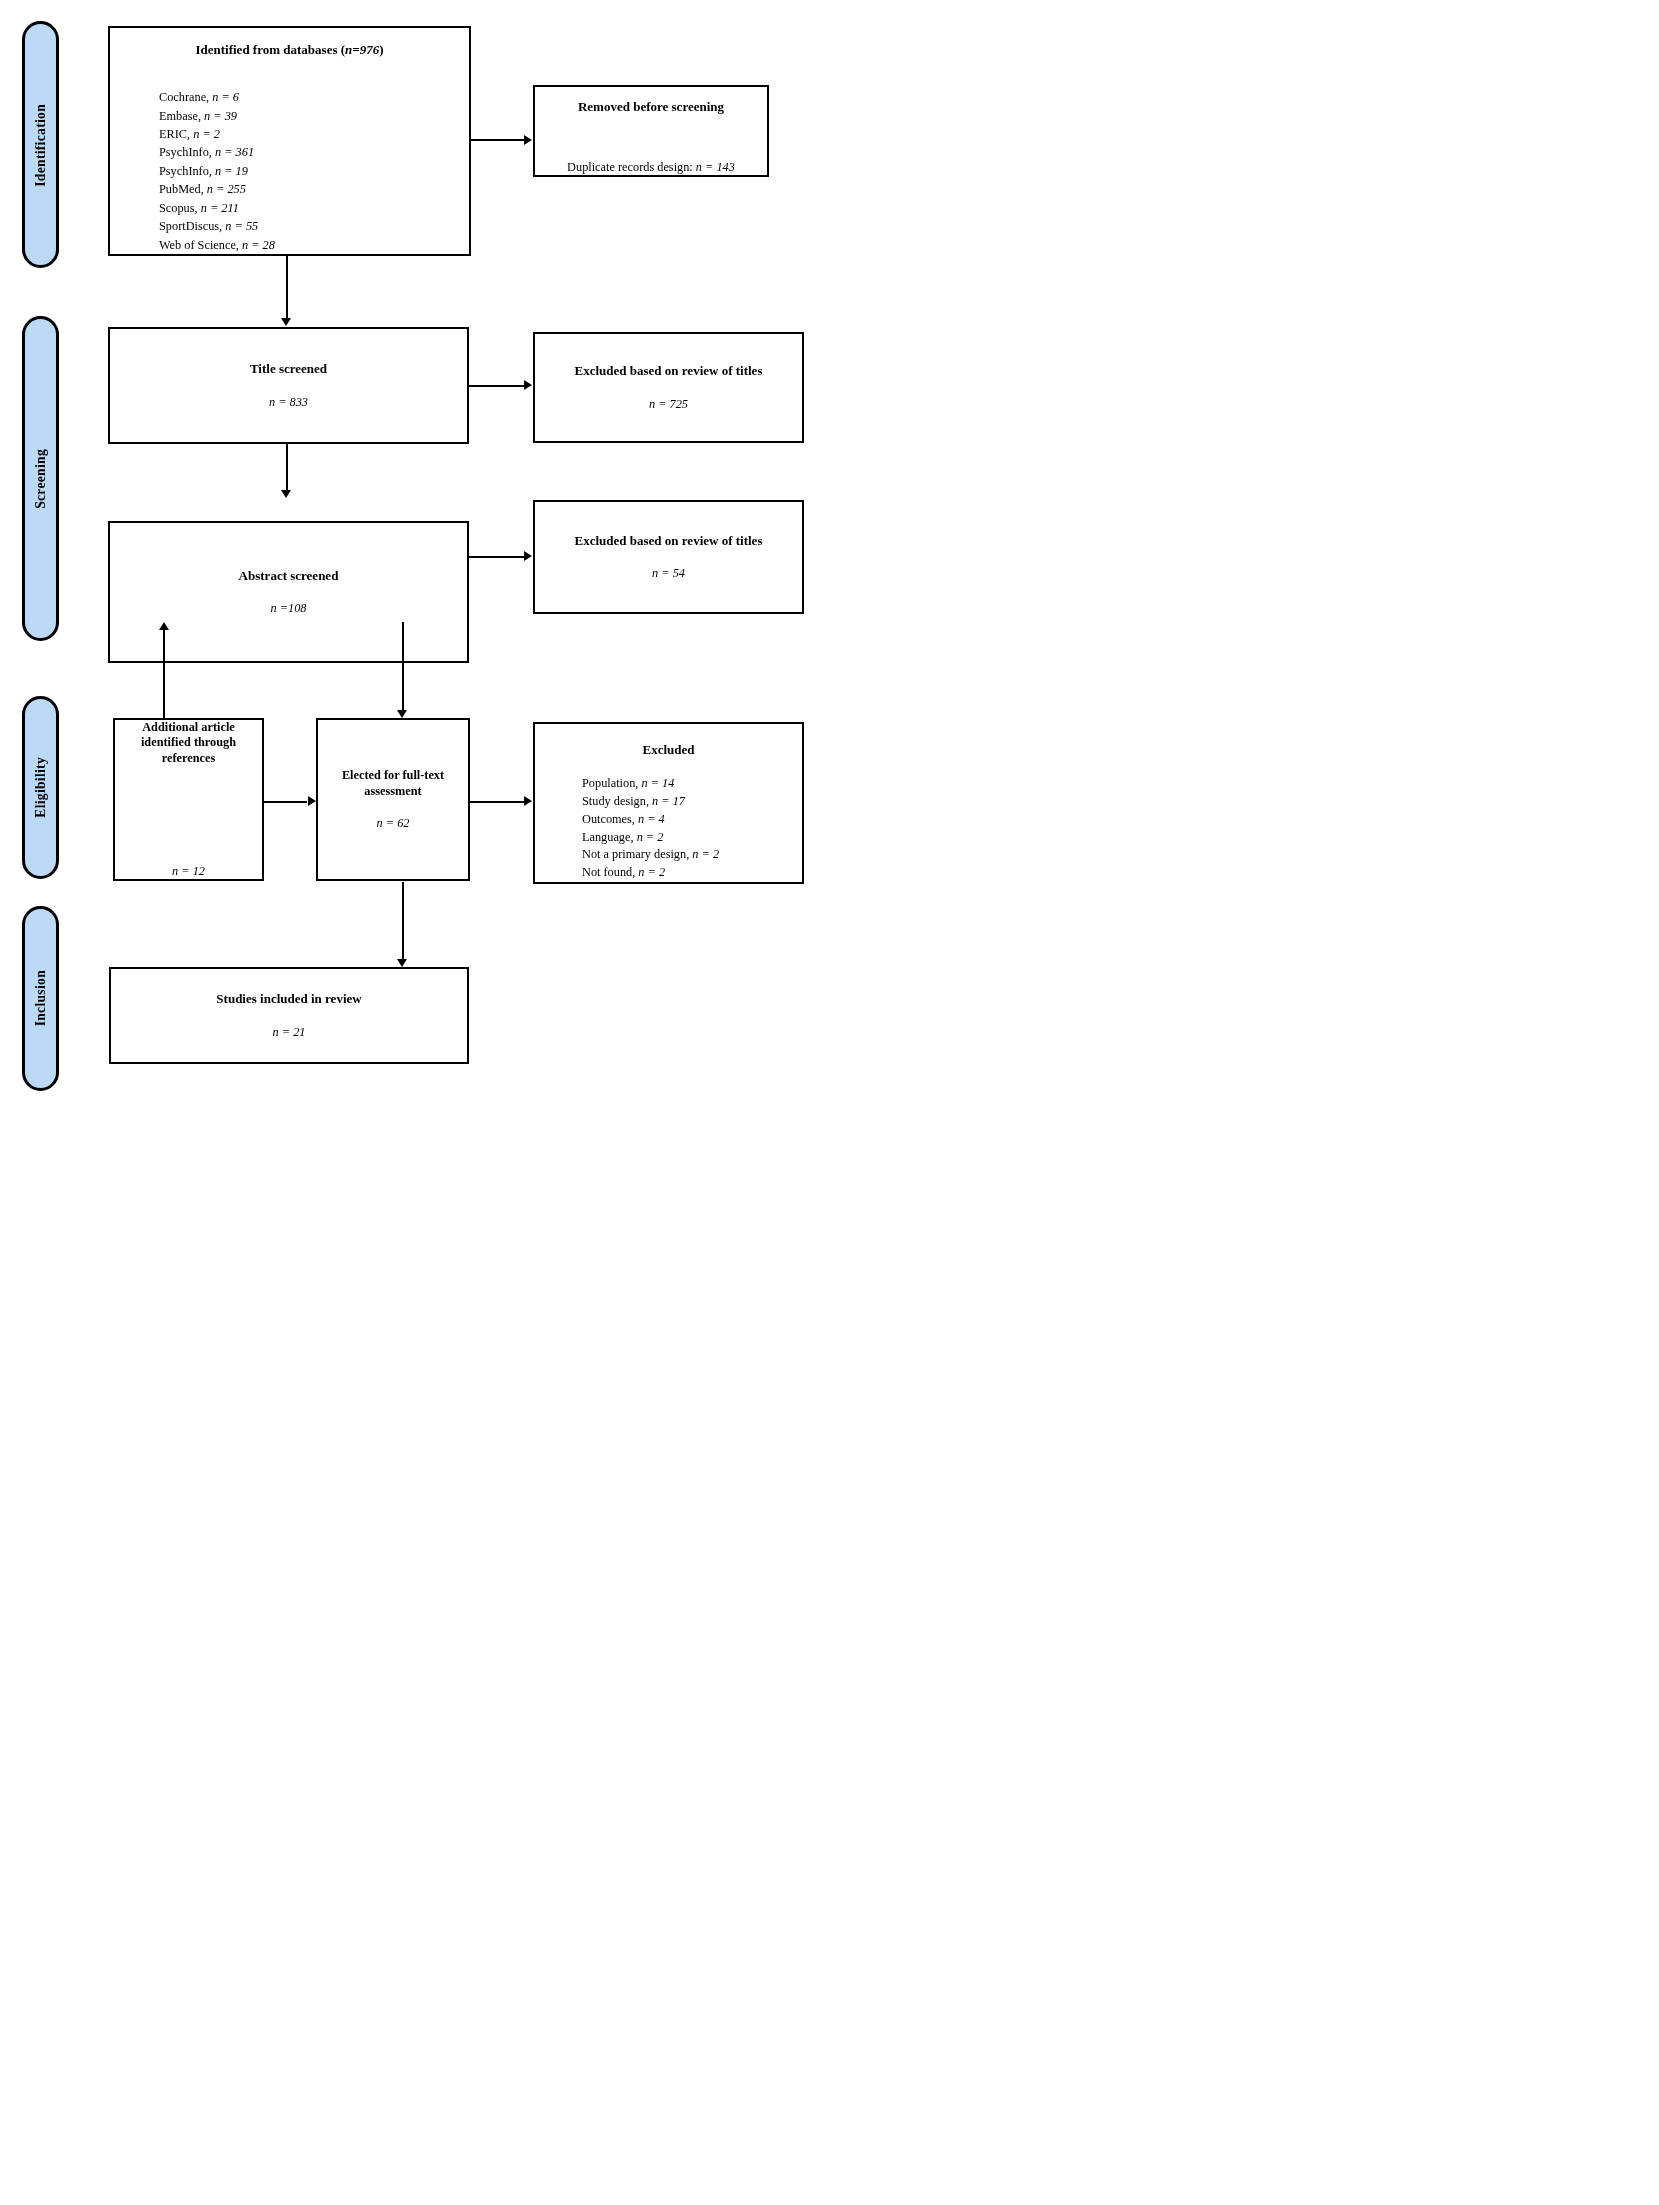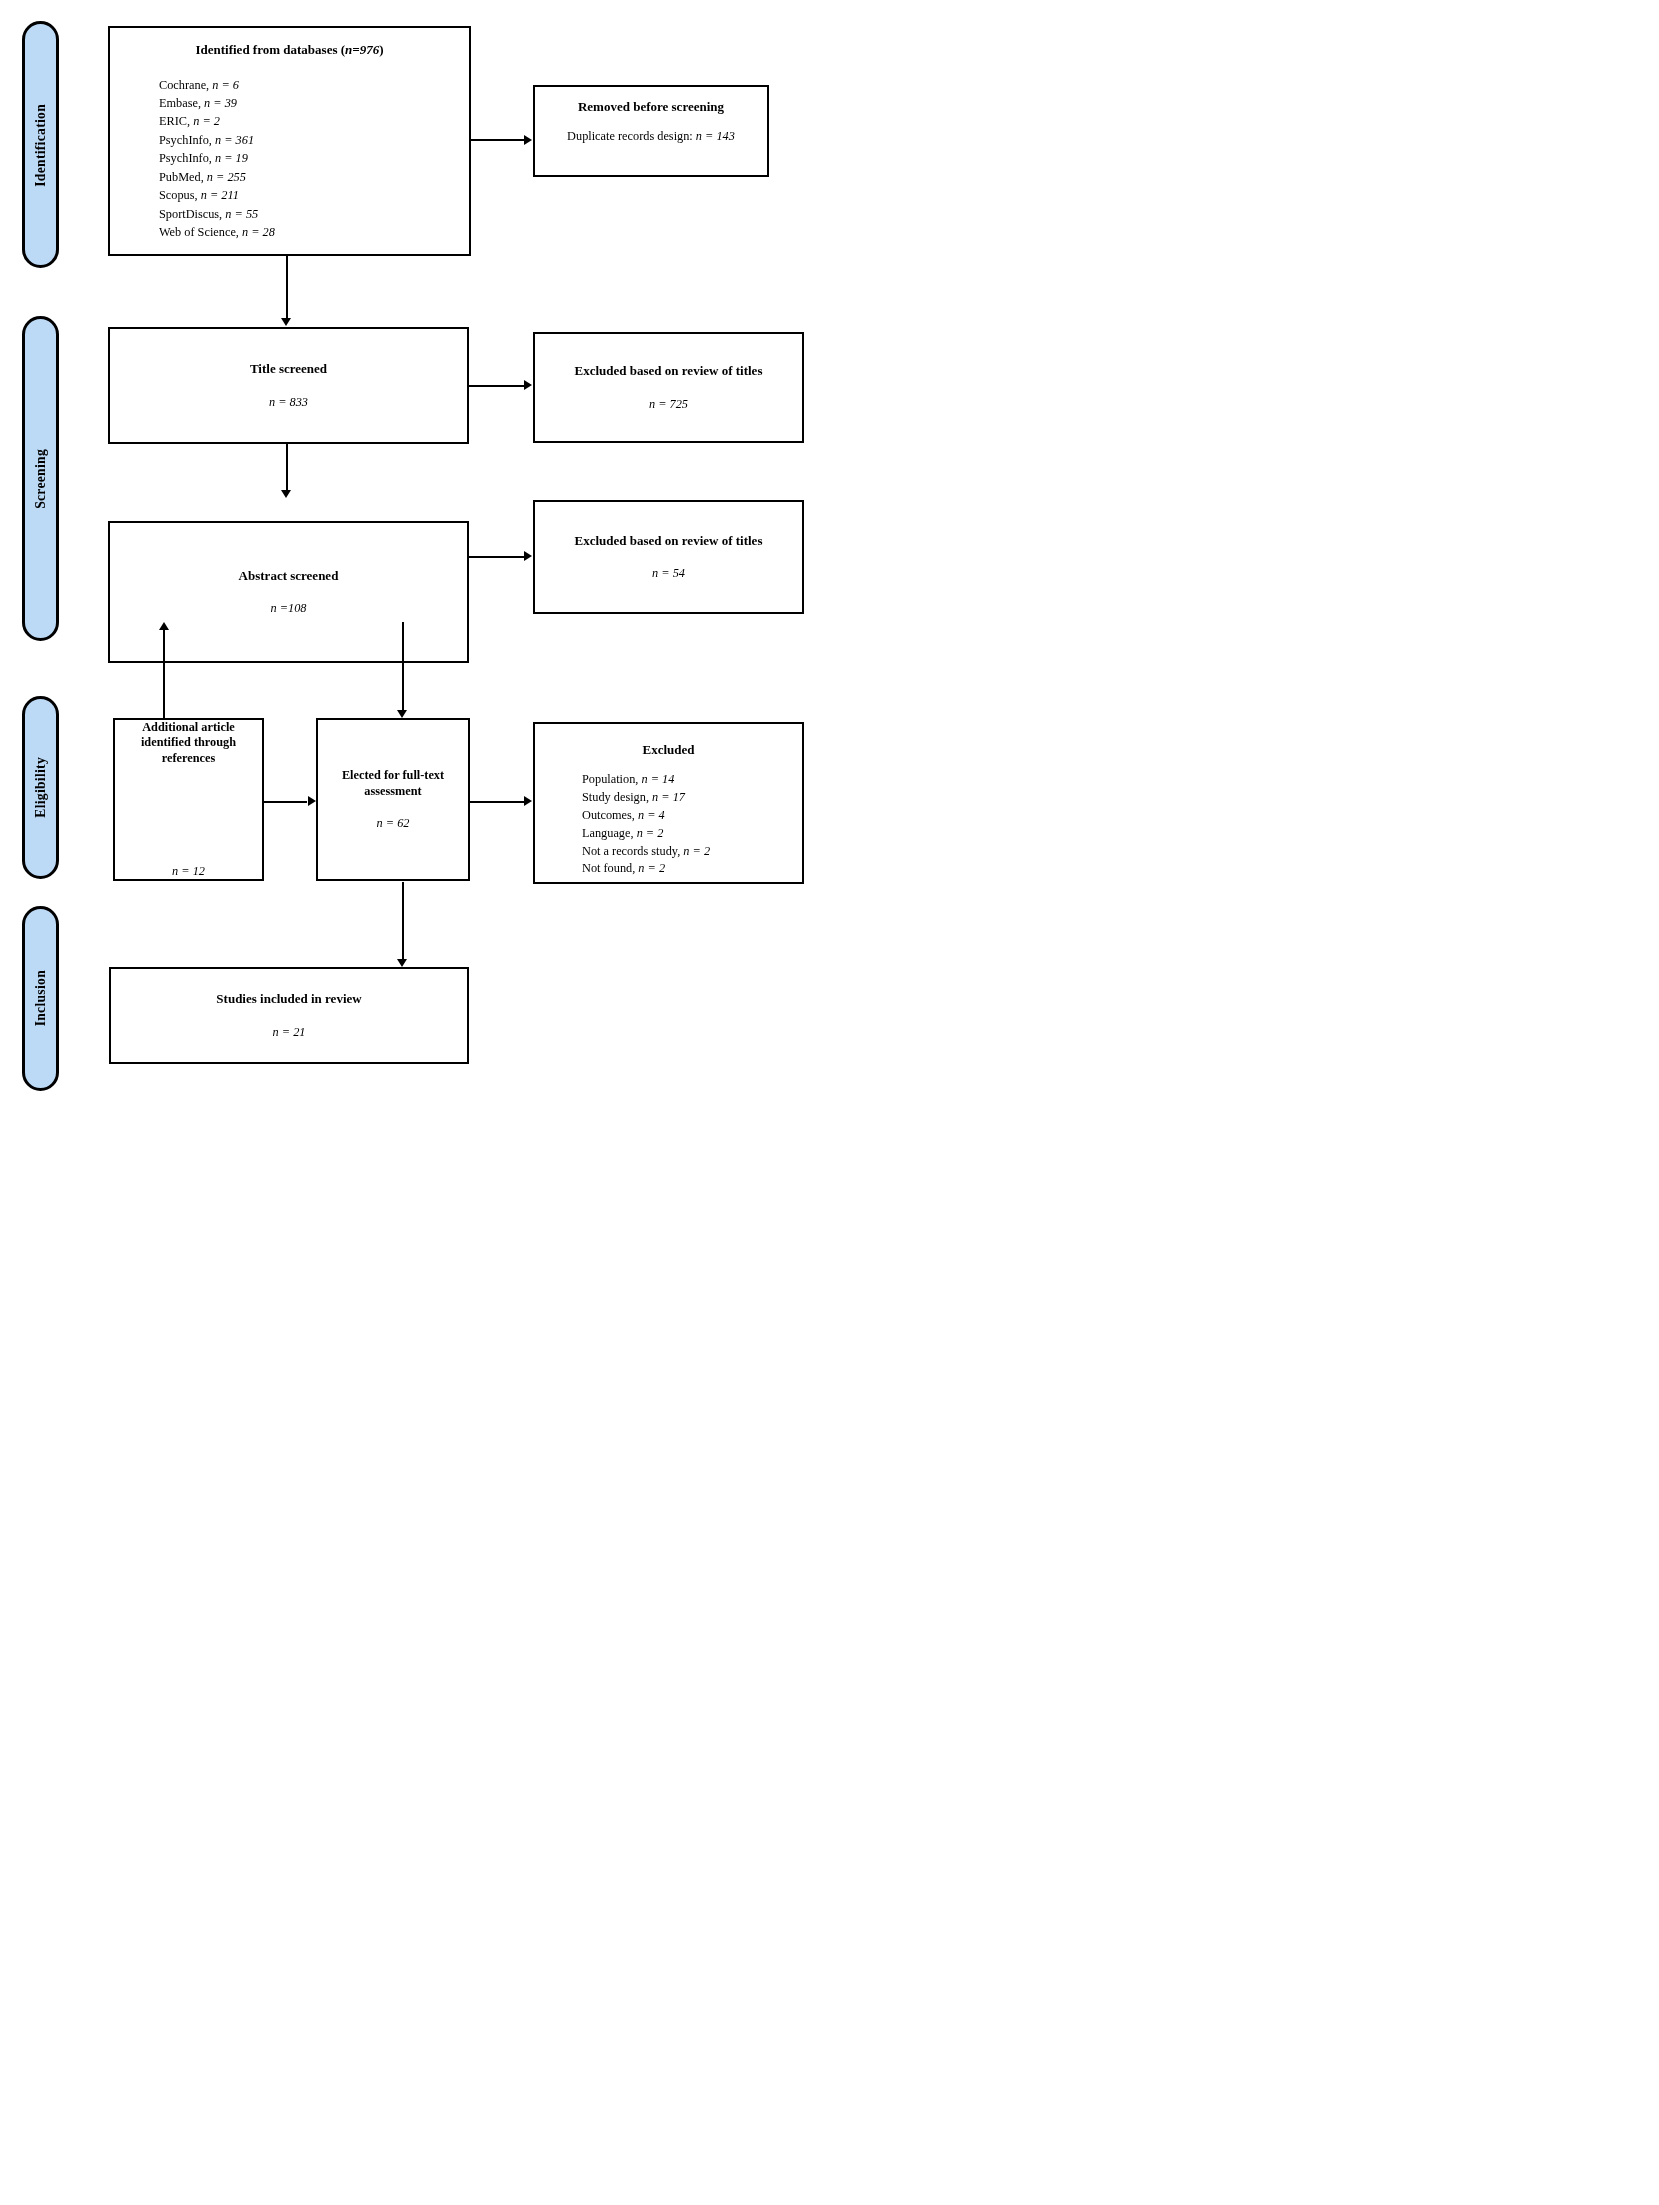--- a/index.html
+++ b/index.html
@@ -13,21 +13,21 @@
     background:#bcd9f6;border:3.2px solid #000;border-radius:21px;
     display:flex;align-items:center;justify-content:center;
   }
   .pill span{
     writing-mode:vertical-rl;transform:rotate(180deg);
     font-weight:bold;font-size:13.6px;letter-spacing:0.3px;white-space:nowrap;
   }
   
   .box{
     position:absolute;box-sizing:border-box;border:2.6px solid #000;background:#fff;
-    display:flex;flex-direction:column;align-items:center;
+    display:flex;flex-direction:column;align-items:center;justify-content:space-between;
   }
   .box.center{justify-content:center;text-align:center;}
   .btitle{font-weight:bold;font-size:13px;text-align:center;line-height:1.25;}
   .bvalue{font-style:italic;font-size:12.3px;margin-top:17px;}
   .bodyline{font-size:12.3px;margin-top:14.3px;text-align:center;}
   .list{align-self:flex-start;text-align:left;font-size:12.3px;line-height:1.5;}
   .line i,.bodyline i{font-style:italic;}
   
   .aline{position:absolute;background:#000;}
   .ahead{position:absolute;width:0;height:0;}
@@ -103,21 +103,21 @@
     <div class="bvalue">n = 62</div>
   </div>
 
   <div class="box" style="left:533px;top:722px;width:271px;height:162px;padding-top:18px;">
     <div class="btitle">Excluded</div>
     <div class="list" style="margin-left:47px;margin-top:13px;line-height:1.45;">
       <div class="line"><span>Population, </span><i>n = 14</i></div>
       <div class="line"><span>Study design, </span><i>n = 17</i></div>
       <div class="line"><span>Outcomes, </span><i>n = 4</i></div>
       <div class="line"><span>Language, </span><i>n = 2</i></div>
-      <div class="line"><span>Not a records study, </span><i>n = 2</i></div>
+      <div class="line"><span>Not a primary design, </span><i>n = 2</i></div>
       <div class="line"><span>Not found, </span><i>n = 2</i></div>
     </div>
   </div>
 
   <div class="box center" style="left:109px;top:967px;width:360px;height:97px;">
     <div class="btitle">Studies included in review</div>
     <div class="bvalue">n = 21</div>
   </div>
 
   <div>

